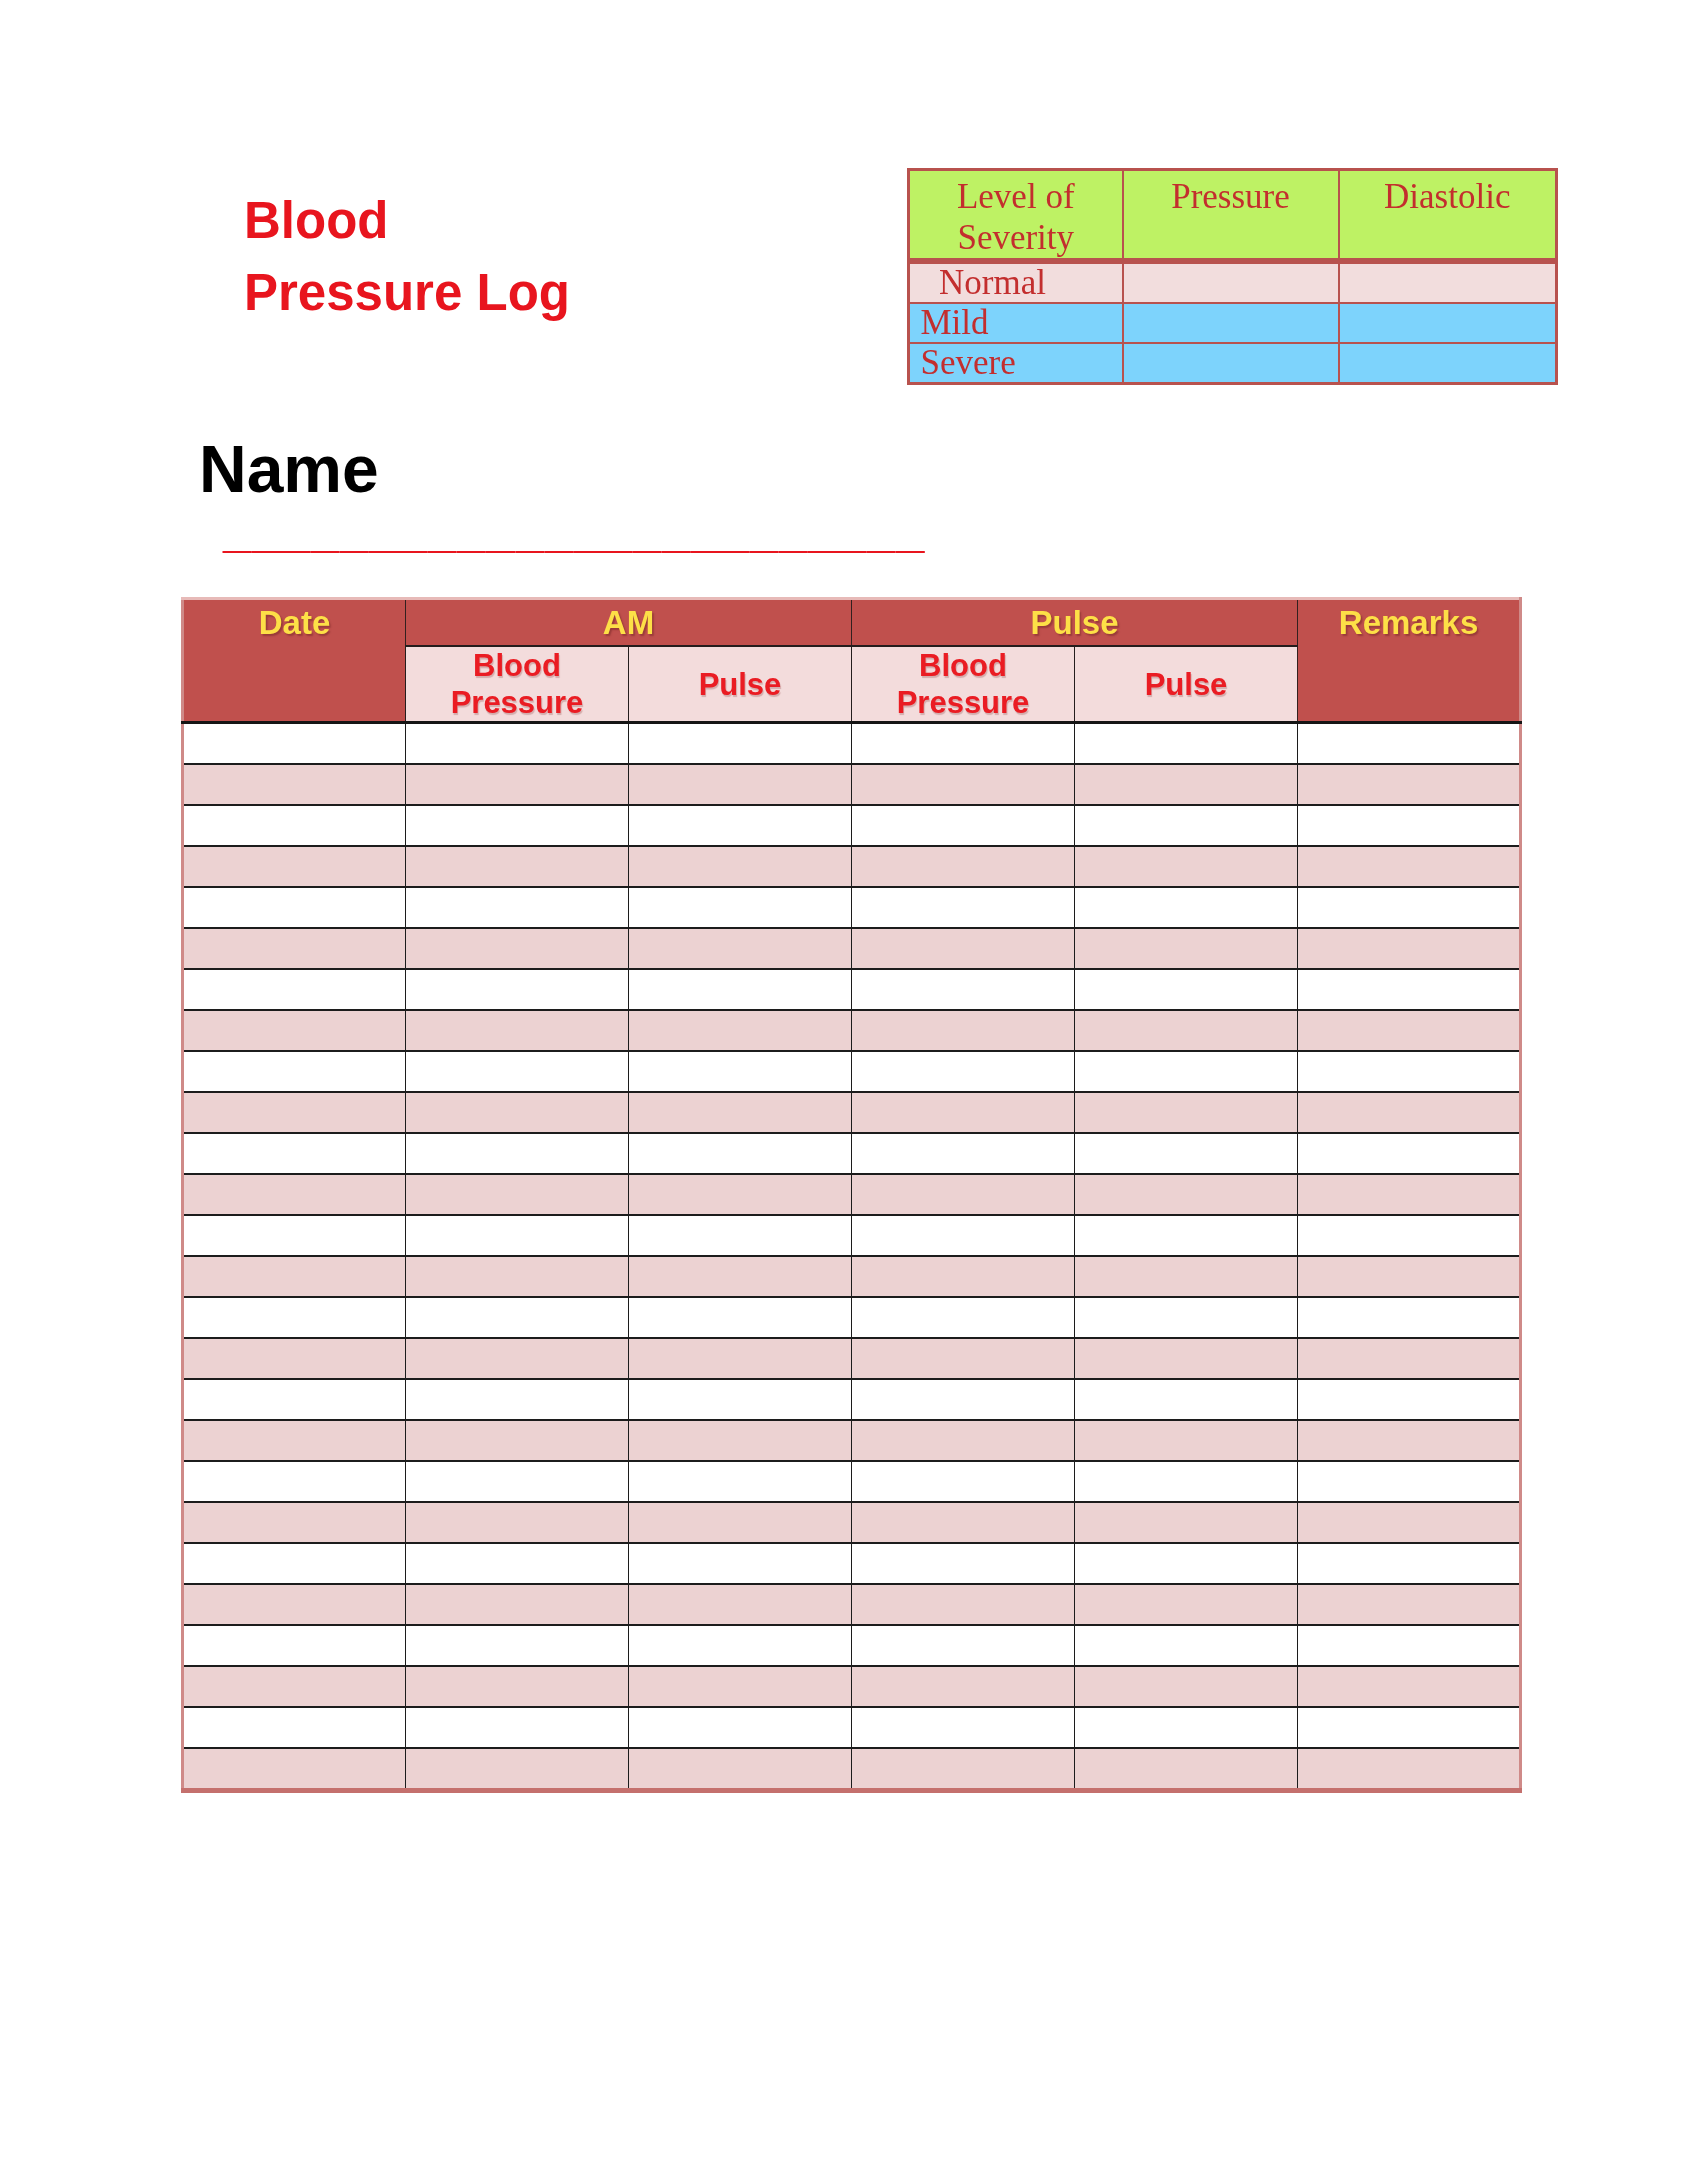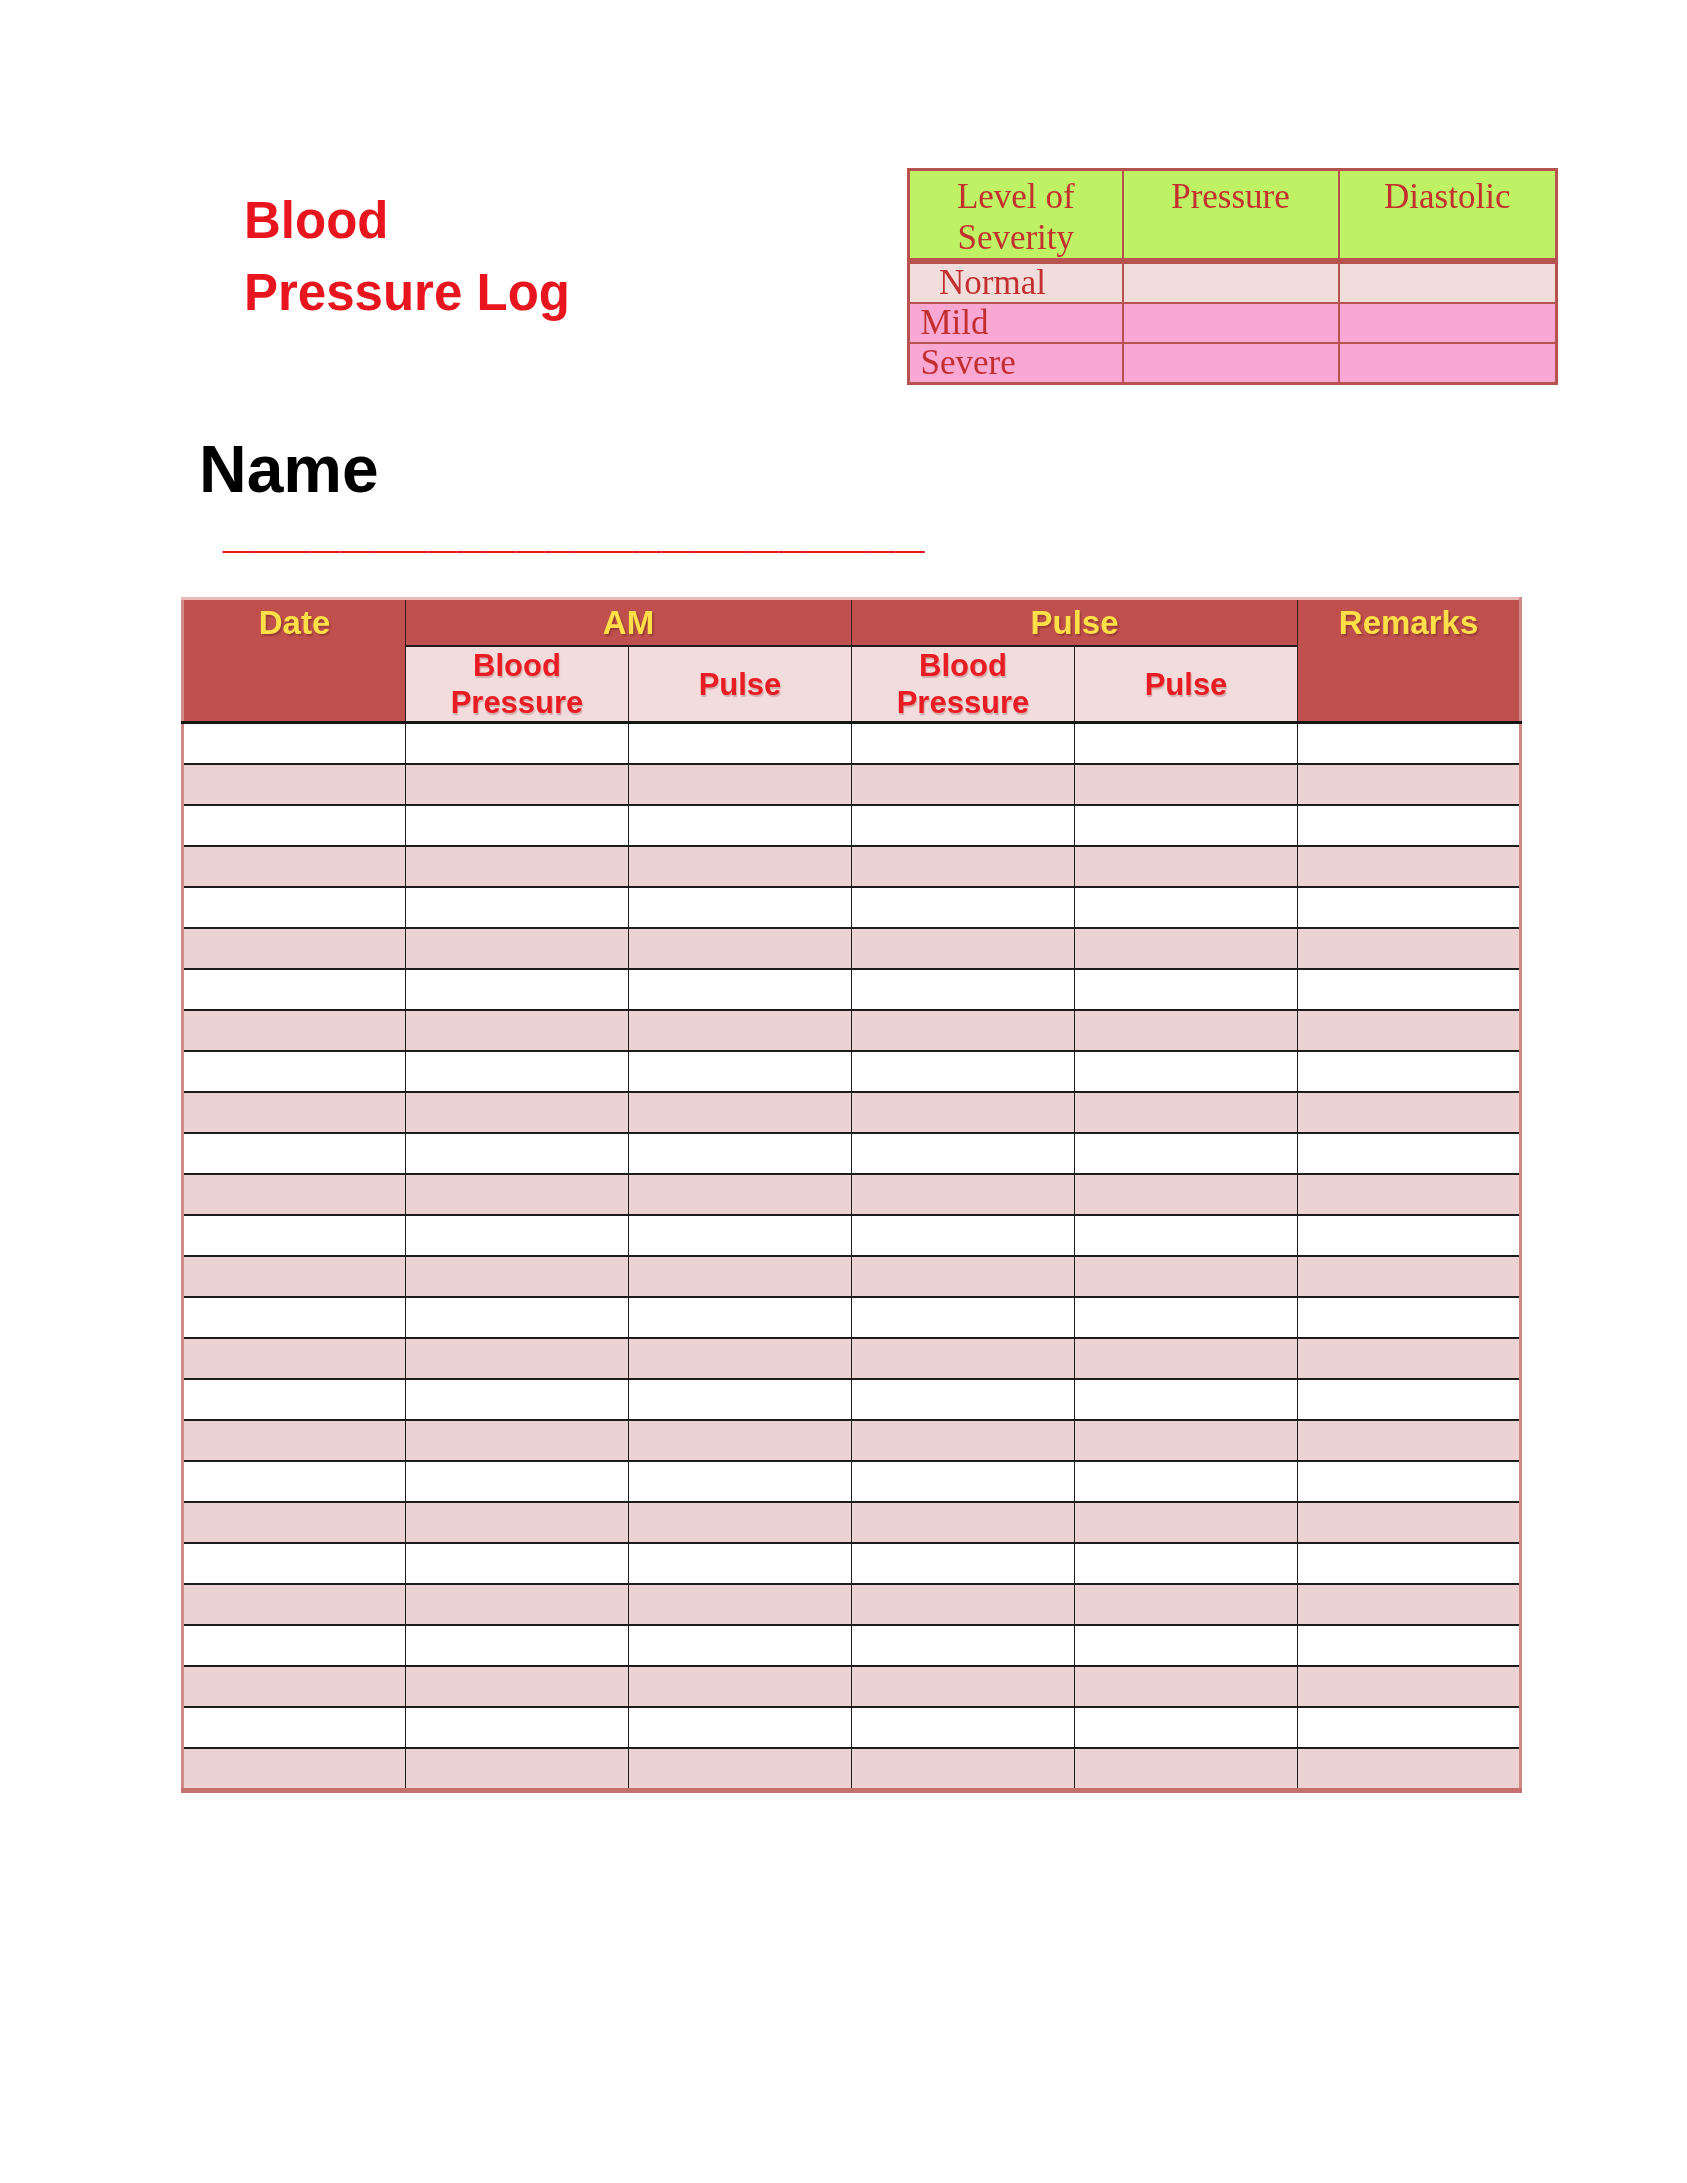--- a/index.html
+++ b/index.html
@@ -43,21 +43,21 @@
     border-bottom:6.1px solid #b8524e;
   }
   .severity td{
     height:38px; font-size:35px; line-height:38px;
     border-left:2.6px solid #b8524e;
     border-top:2.6px solid #b8524e;
     padding:0;
   }
   .severity .sev-label{ text-align:left; padding-left:10.5px; }
   .severity tr.sev-pink td{ background:#f2dddd;padding-left:29px; }
-  .severity tr.sev-white td{ background:#f9a8d4; }
+  .severity tr.sev-white td{ background:#7dd3fc; }
   
   .log{
     position:absolute; left:181px; top:597px;
     width:1336px;
     border-collapse:collapse; table-layout:fixed;
     border-left:3.5px solid #cf8a88;
     border-right:3.5px solid #cf8a88;
     border-top:3.5px solid #e7bab8;
     border-bottom:5.2px solid #c4706d;
   }

